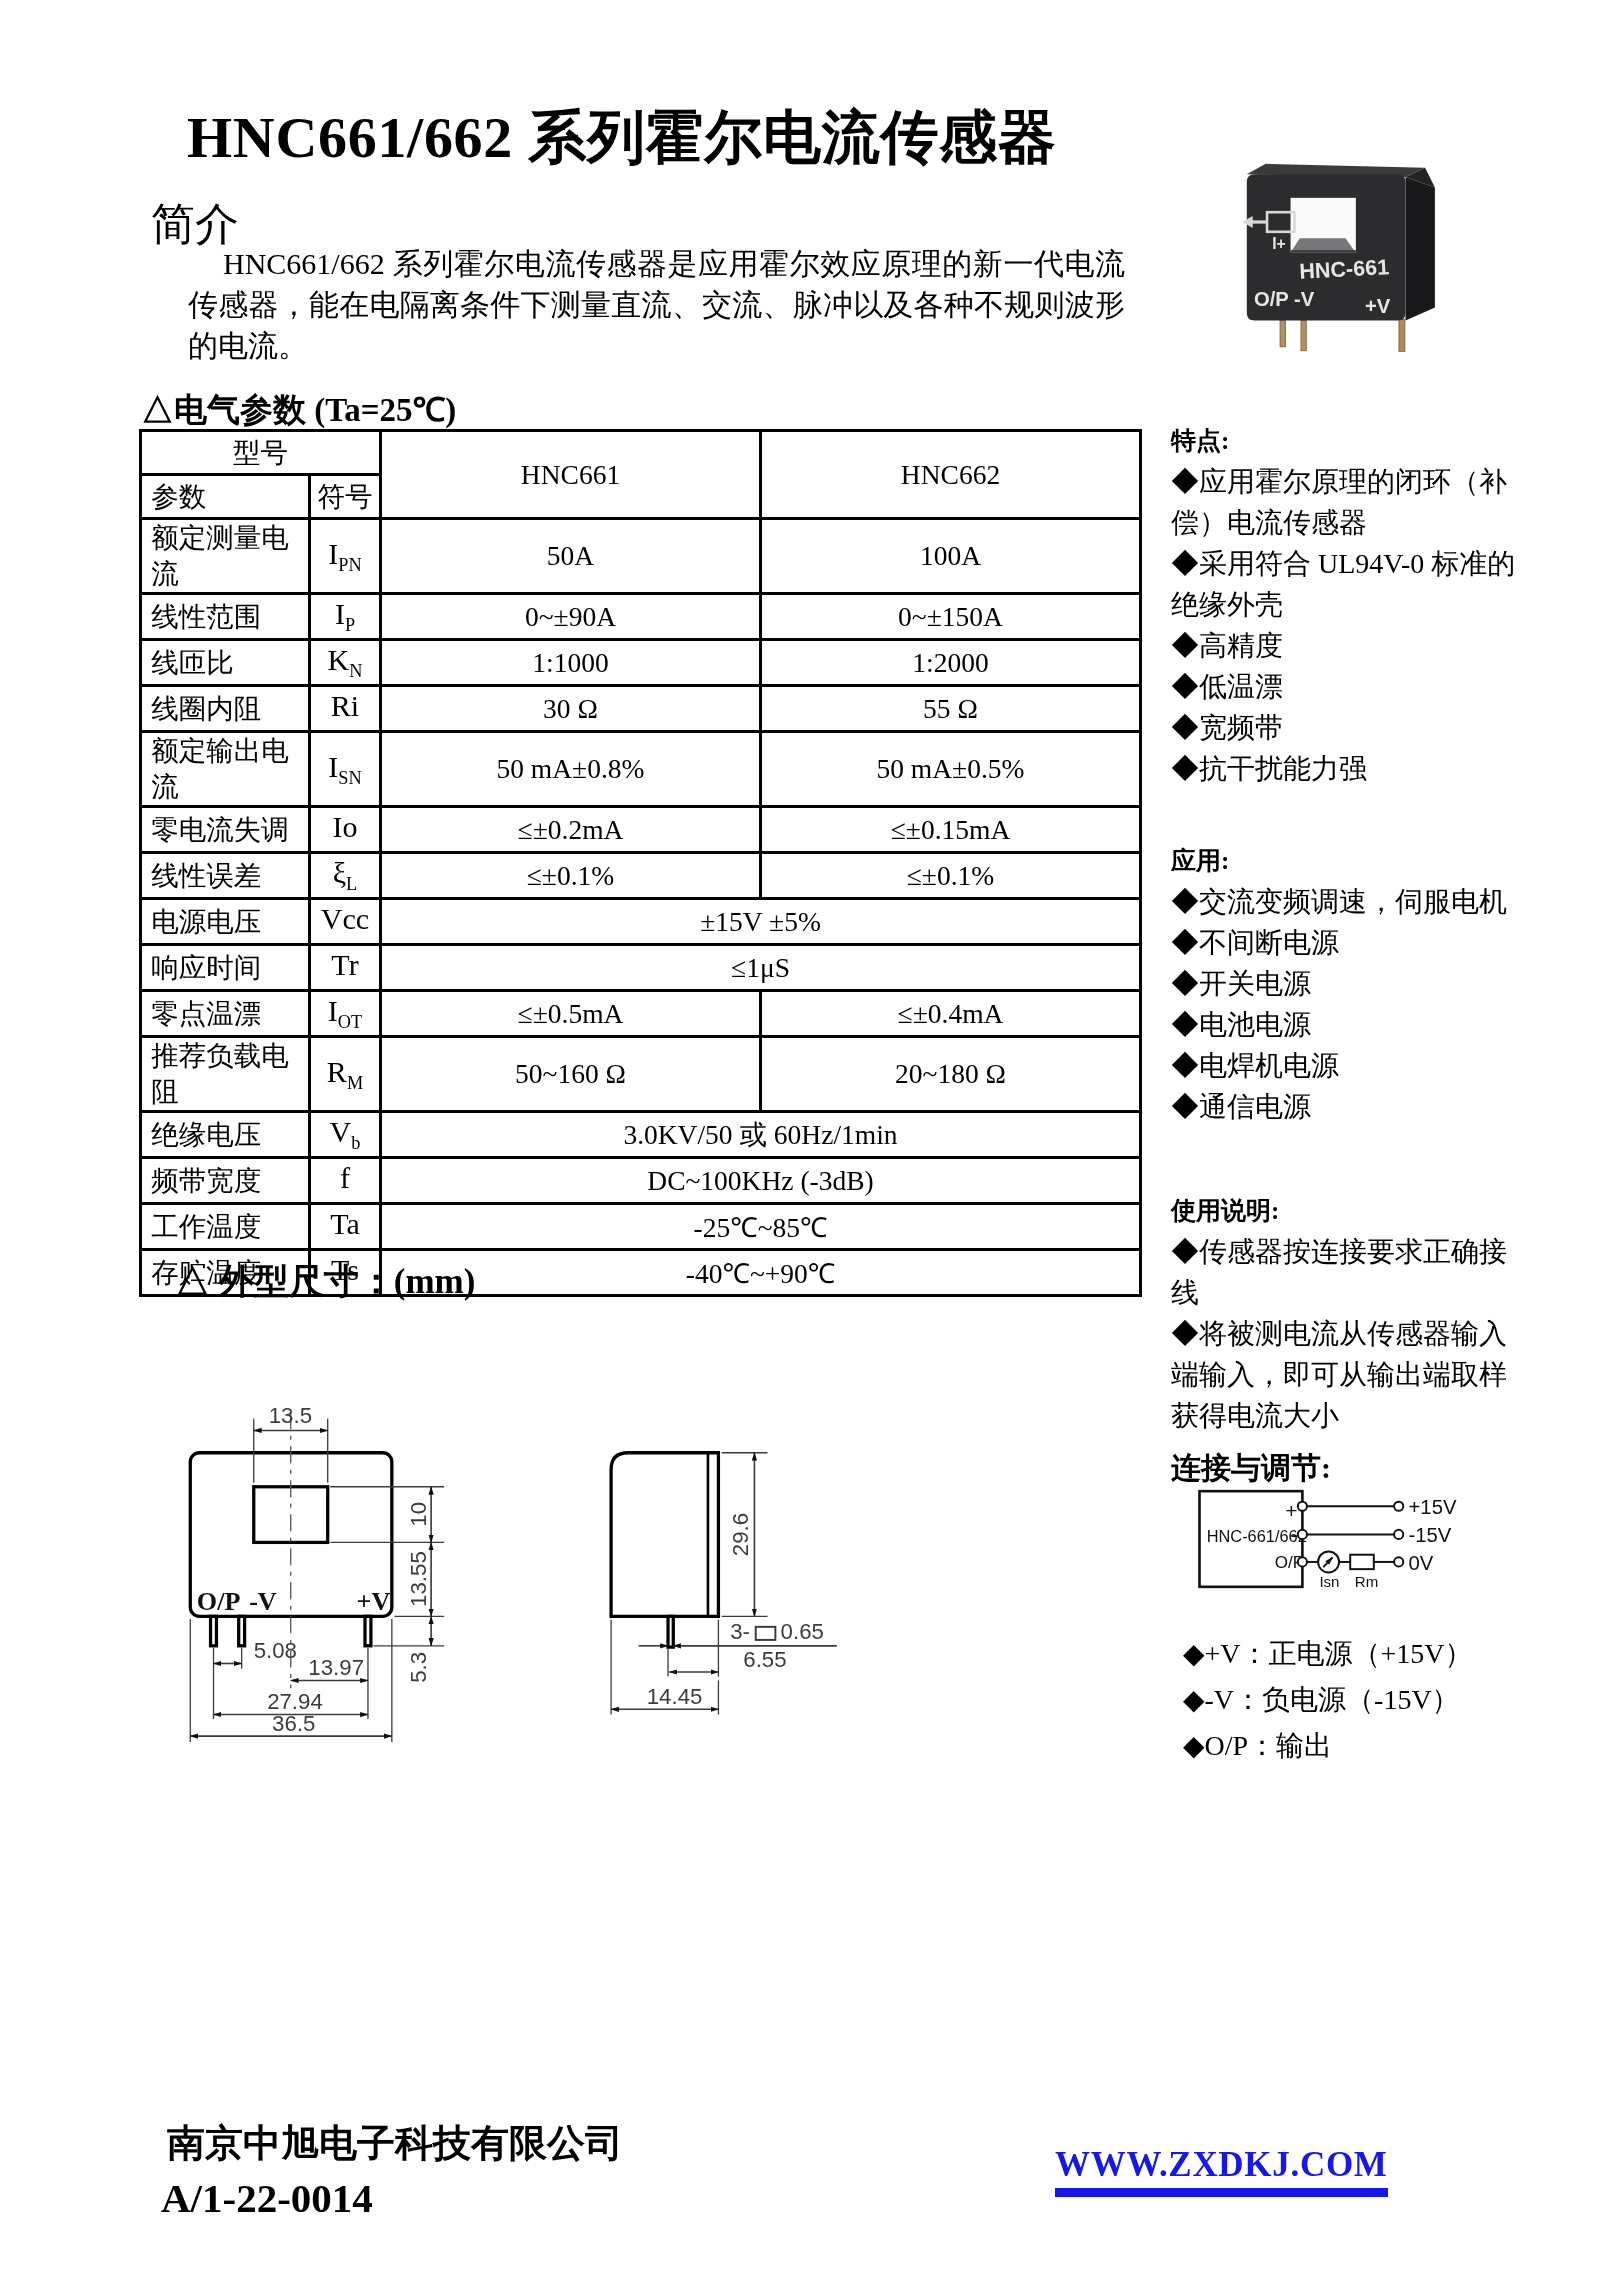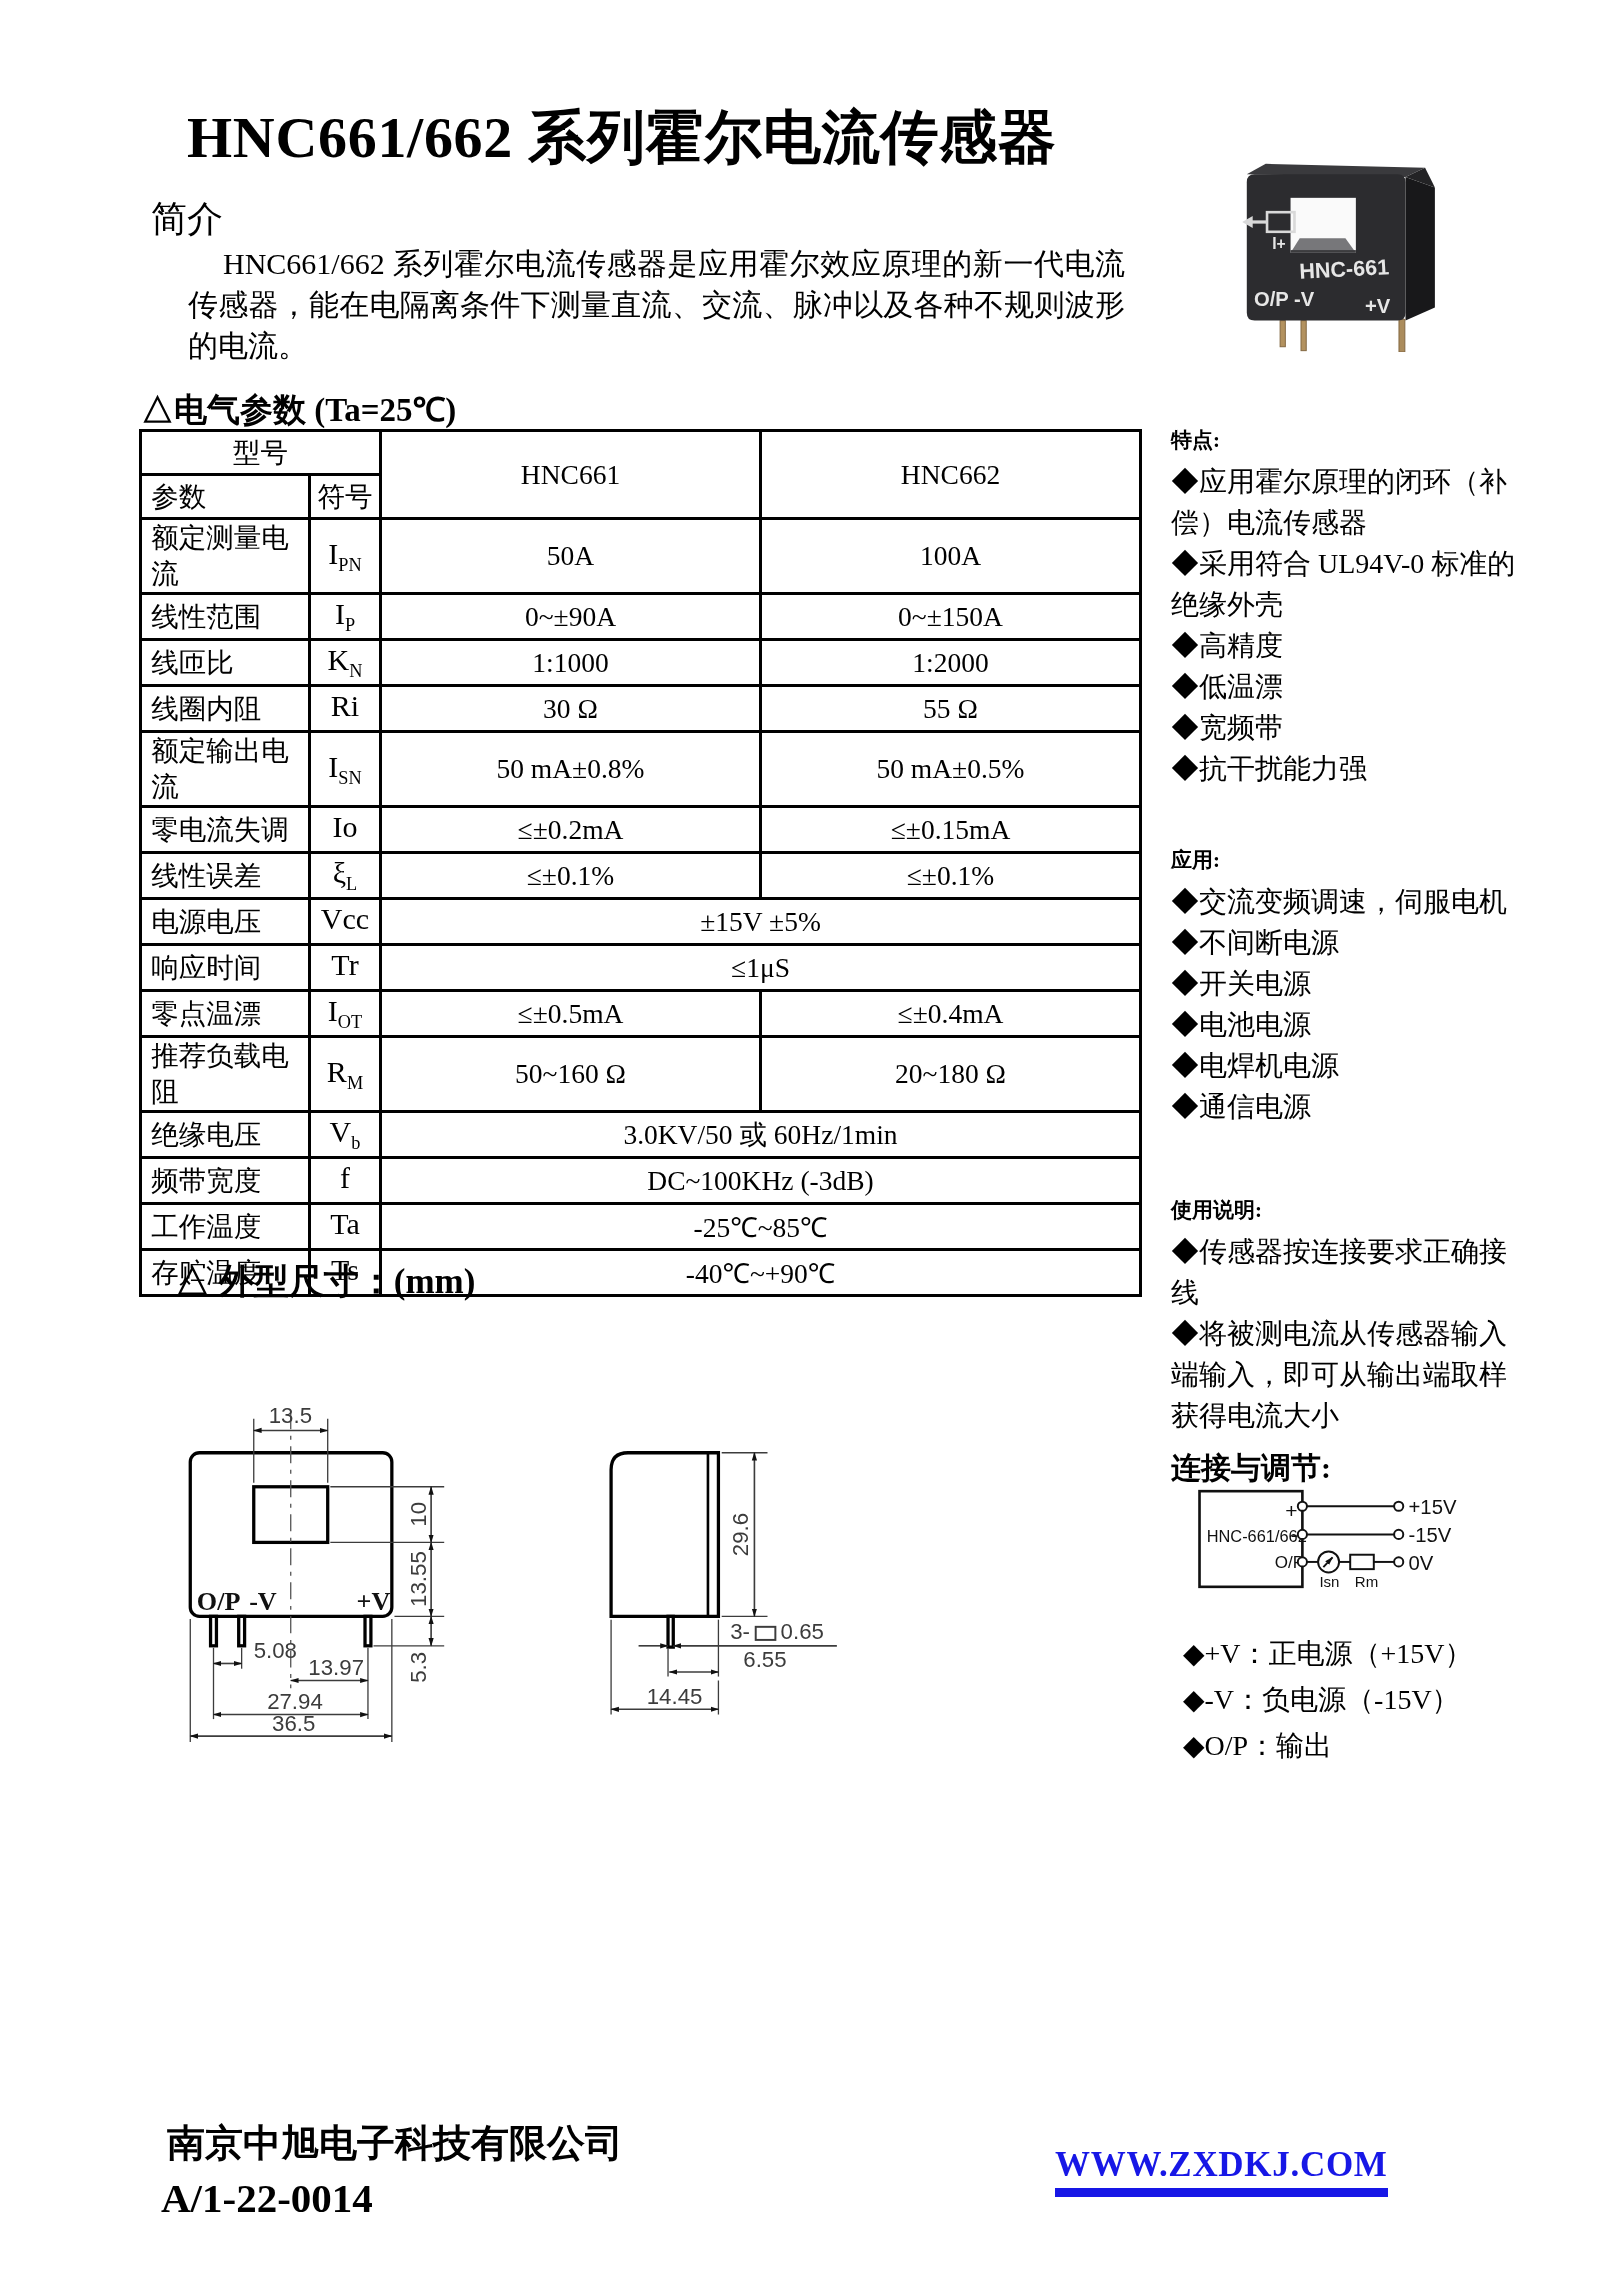--- a/index.html
+++ b/index.html
@@ -1,39 +1,39 @@
 <!DOCTYPE html>
 <html style="font-size:10.5px"><head>
 <meta charset="utf-8">
 <style>
   html,body{margin:0;padding:0;background:#888;}
   .page{position:relative;width:1623px;height:2295px;background:#ffffff;outline:0.7px solid #bbb;
         font-family:"Liberation Serif", serif;color:#000;overflow:hidden;}
   .abs{position:absolute;}
 
   .title{left:187px;top:99px;font-size:58px;font-weight:bold;letter-spacing:0.7px;white-space:nowrap;}
-  .intro-h{left:151px;top:195px;font-size:36px;}
+  .intro-h{left:151px;top:195px;font-size:44px;}
   .intro-p{left:188px;top:243px;width:937px;font-size:30px;line-height:41px;text-indent:35px;text-align:justify;}
 
   .sec-h{font-weight:bold;white-space:nowrap;}
   .elec-h{left:141px;top:386px;font-size:33px;}
   .dims-h{left:175px;top:1258px;font-size:35px;}
 
   table.params{left:139px;top:429px;position:absolute;border-collapse:collapse;table-layout:fixed;width:999px;}
   table.params td{border:3.3px solid #000;text-align:center;vertical-align:middle;font-size:27.5px;padding:0;}
   table.params td.lbl{text-align:left;padding-left:9.2px;font-size:27.5px;}
   table.params tr{height:46px;}
   td.modelcell{font-size:29px;}
   .sym{font-size:30px;}
   .sub{font-size:18.3px;vertical-align:-6.5px;letter-spacing:0;}
   td.corner-top{text-align:center;font-size:29px;}
 
   
   .rc{left:1171px;width:347px;font-size:28px;line-height:41px;}
-  .rc .h{font-weight:bold;font-size:21px;}
+  .rc .h{font-weight:bold;font-size:25px;}
   .rc .it{margin:0;}
   .legend{left:1171px;top:1631px;width:366px;font-size:28px;line-height:46px;margin-left:12px;}
 
   .foot-co{left:167px;top:2118px;font-size:38px;font-weight:bold;white-space:nowrap;}
   .foot-no{left:161px;top:2174px;font-size:41px;font-weight:bold;}
   .foot-url{left:1055px;top:2125px;font-size:35px;font-weight:bold;letter-spacing:0.7px;
             padding-bottom:3.3px;border-bottom:9.2px solid #1717e6;color:#1717e6;text-decoration:none;display:inline-block;margin-top:20px;}
 
   
   .cad-t{fill:#3c3c3c;font-family:"Liberation Sans", sans-serif;font-size:34px;}

